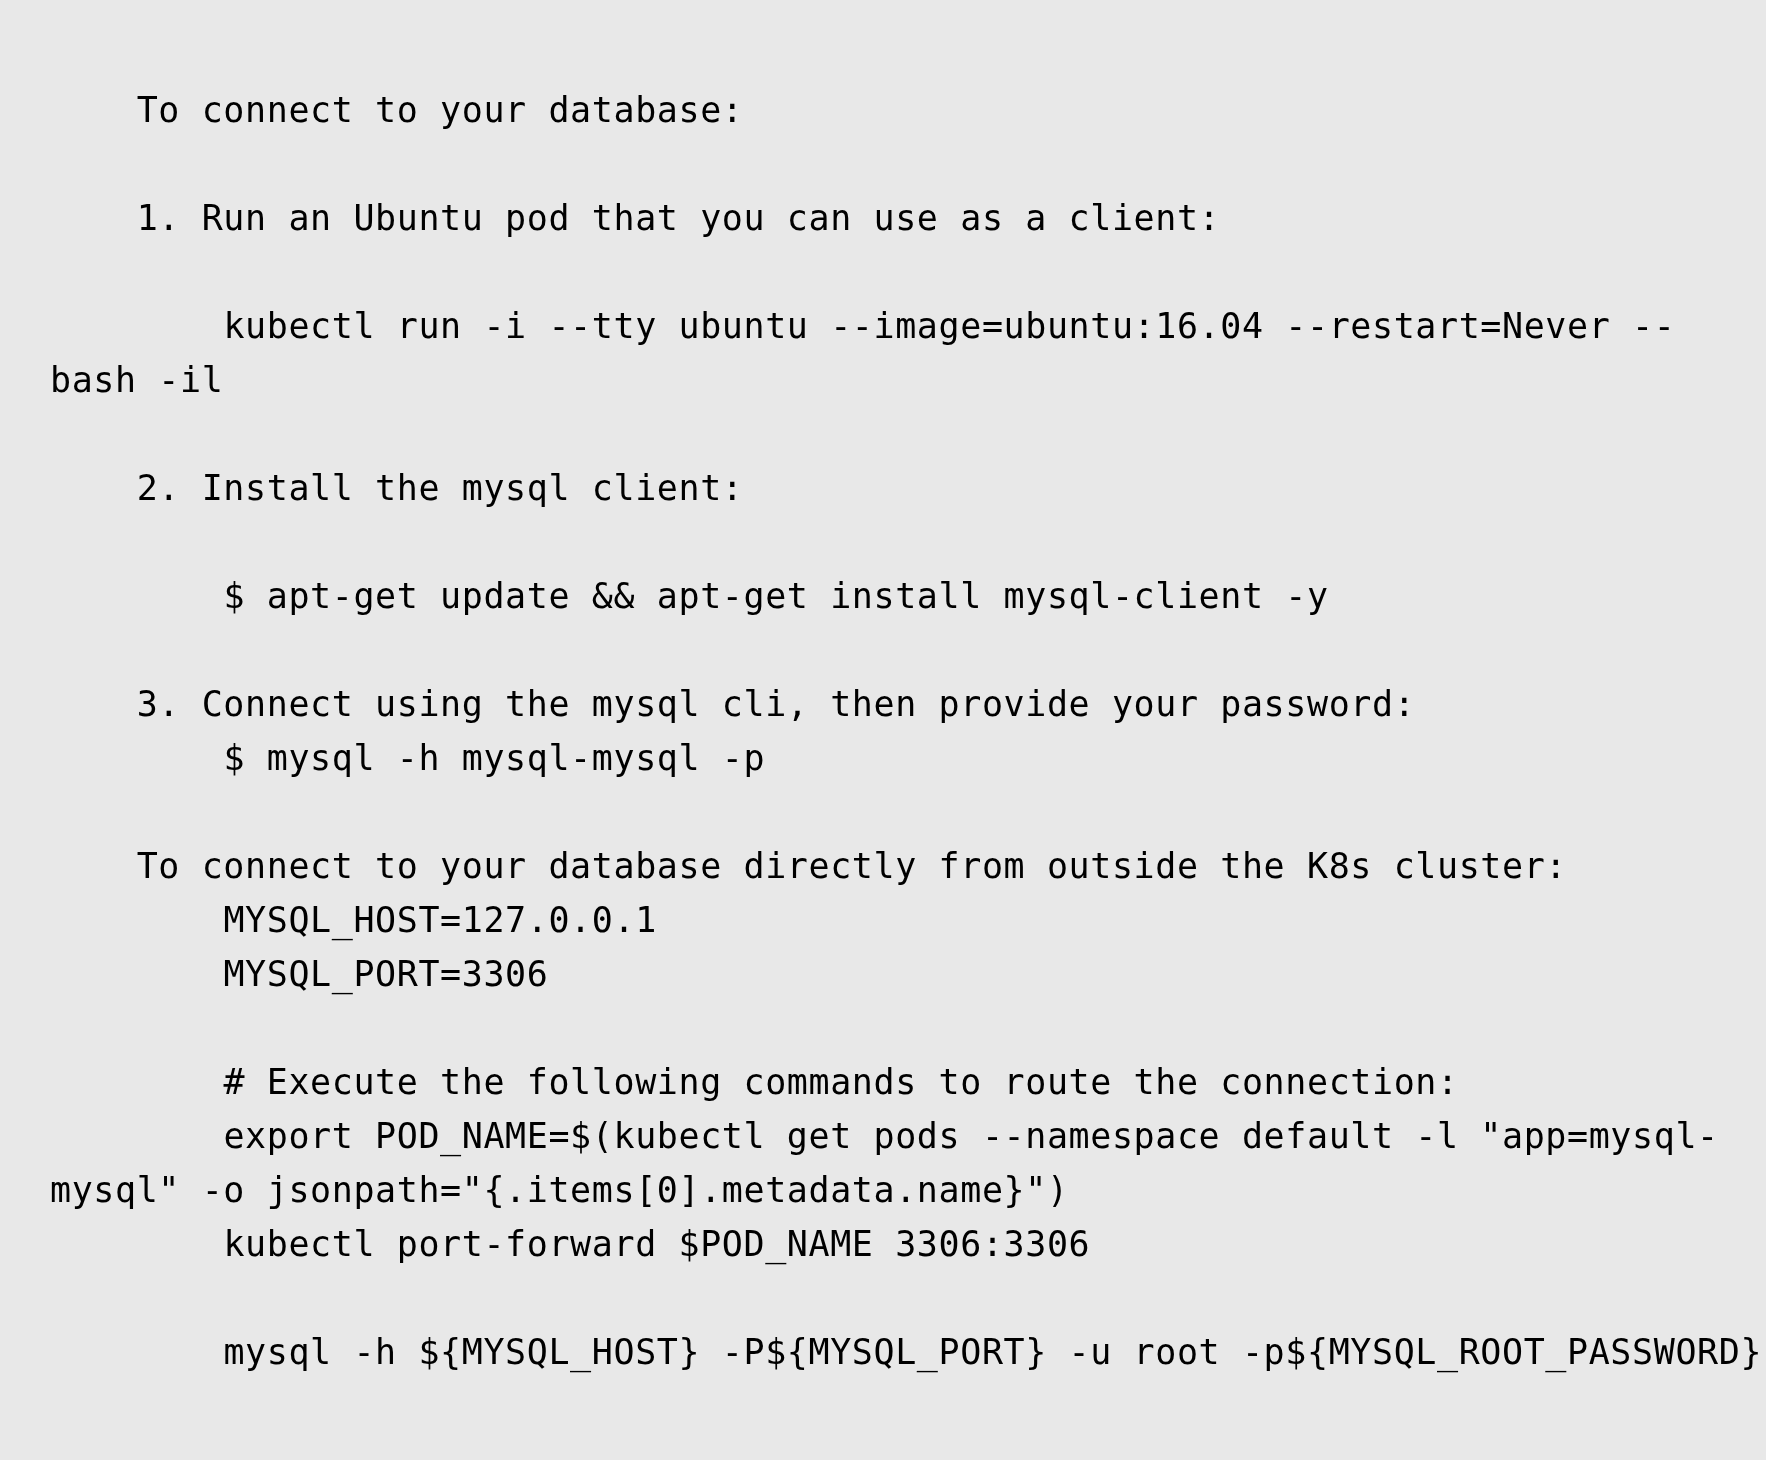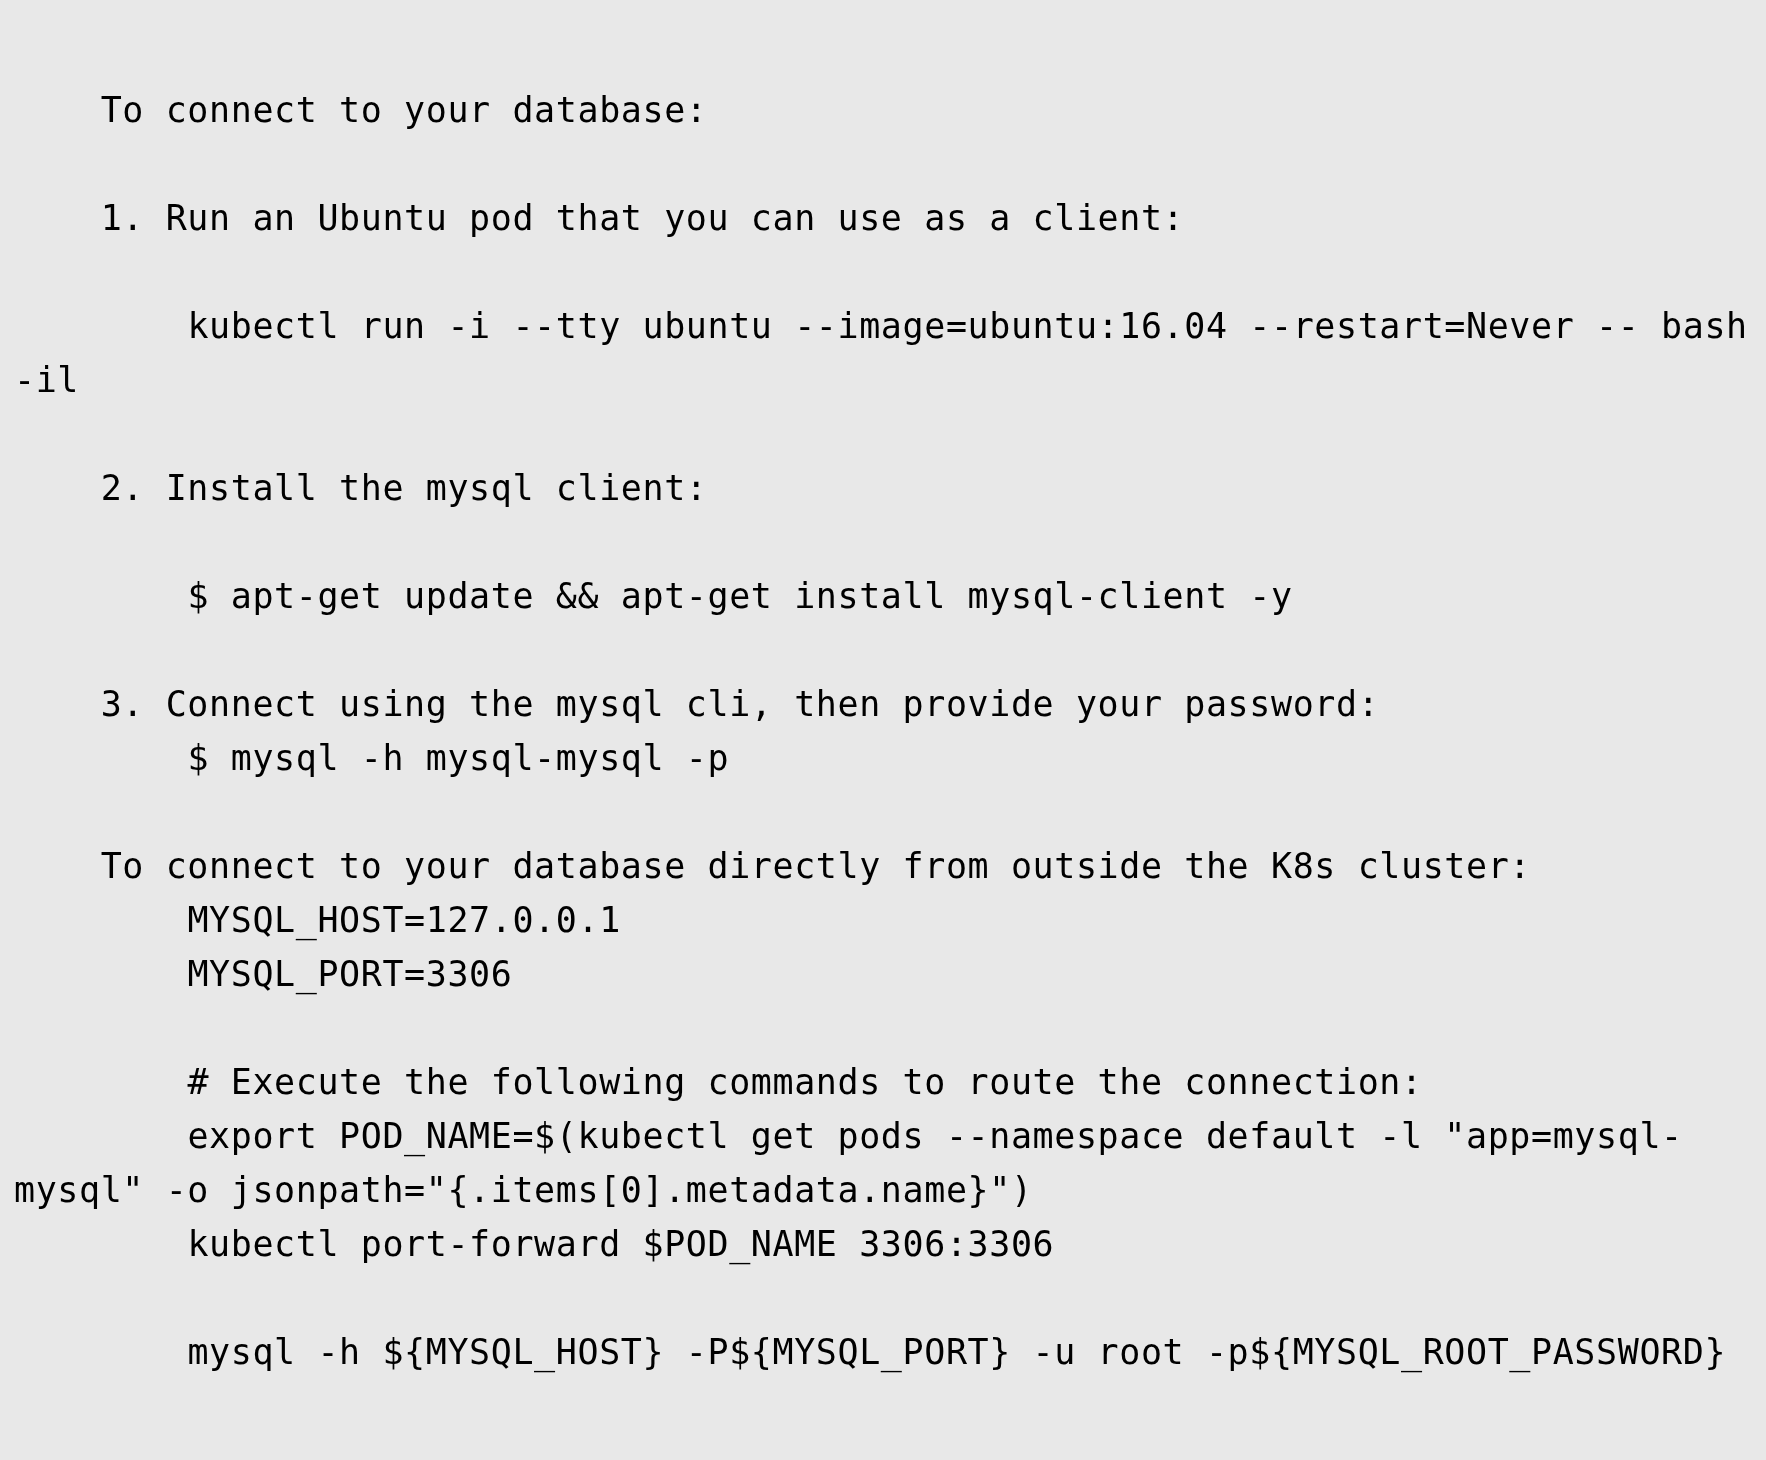--- a/index.html
+++ b/index.html
@@ -25,20 +25,21 @@
     line-height: 54px;
     letter-spacing: 0.6px;
     white-space: pre-wrap;
     word-break: break-word;
   }
   .line {
     min-height: 54px;
     white-space: pre-wrap;
     word-break: break-word;
     padding-left: 14px;
+    margin-left: 36px;
   }
   .blank {
     min-height: 54px;
   }
 </style>
 </head>
 <body>
 
 <pre id="terminal-output" style="background: rgb(232, 232, 232); color: rgb(0, 0, 0);"><div class="line">    To connect to your database:</div><div class="line blank">&nbsp;</div><div class="line">    1. Run an Ubuntu pod that you can use as a client:</div><div class="line blank">&nbsp;</div><div class="line">        kubectl run -i --tty ubuntu --image=ubuntu:16.04 --restart=Never -- bash -il</div><div class="line blank">&nbsp;</div><div class="line">    2. Install the mysql client:</div><div class="line blank">&nbsp;</div><div class="line">        $ apt-get update &amp;&amp; apt-get install mysql-client -y</div><div class="line blank">&nbsp;</div><div class="line">    3. Connect using the mysql cli, then provide your password:</div><div class="line">        $ mysql -h mysql-mysql -p</div><div class="line blank">&nbsp;</div><div class="line">    To connect to your database directly from outside the K8s cluster:</div><div class="line">        MYSQL_HOST=127.0.0.1</div><div class="line">        MYSQL_PORT=3306</div><div class="line blank">&nbsp;</div><div class="line">        # Execute the following commands to route the connection:</div><div class="line">        export POD_NAME=$(kubectl get pods --namespace default -l "app=mysql-mysql" -o jsonpath="{.items[0].metadata.name}")</div><div class="line">        kubectl port-forward $POD_NAME 3306:3306</div><div class="line blank">&nbsp;</div><div class="line">        mysql -h ${MYSQL_HOST} -P${MYSQL_PORT} -u root -p${MYSQL_ROOT_PASSWORD}</div></pre>
 

